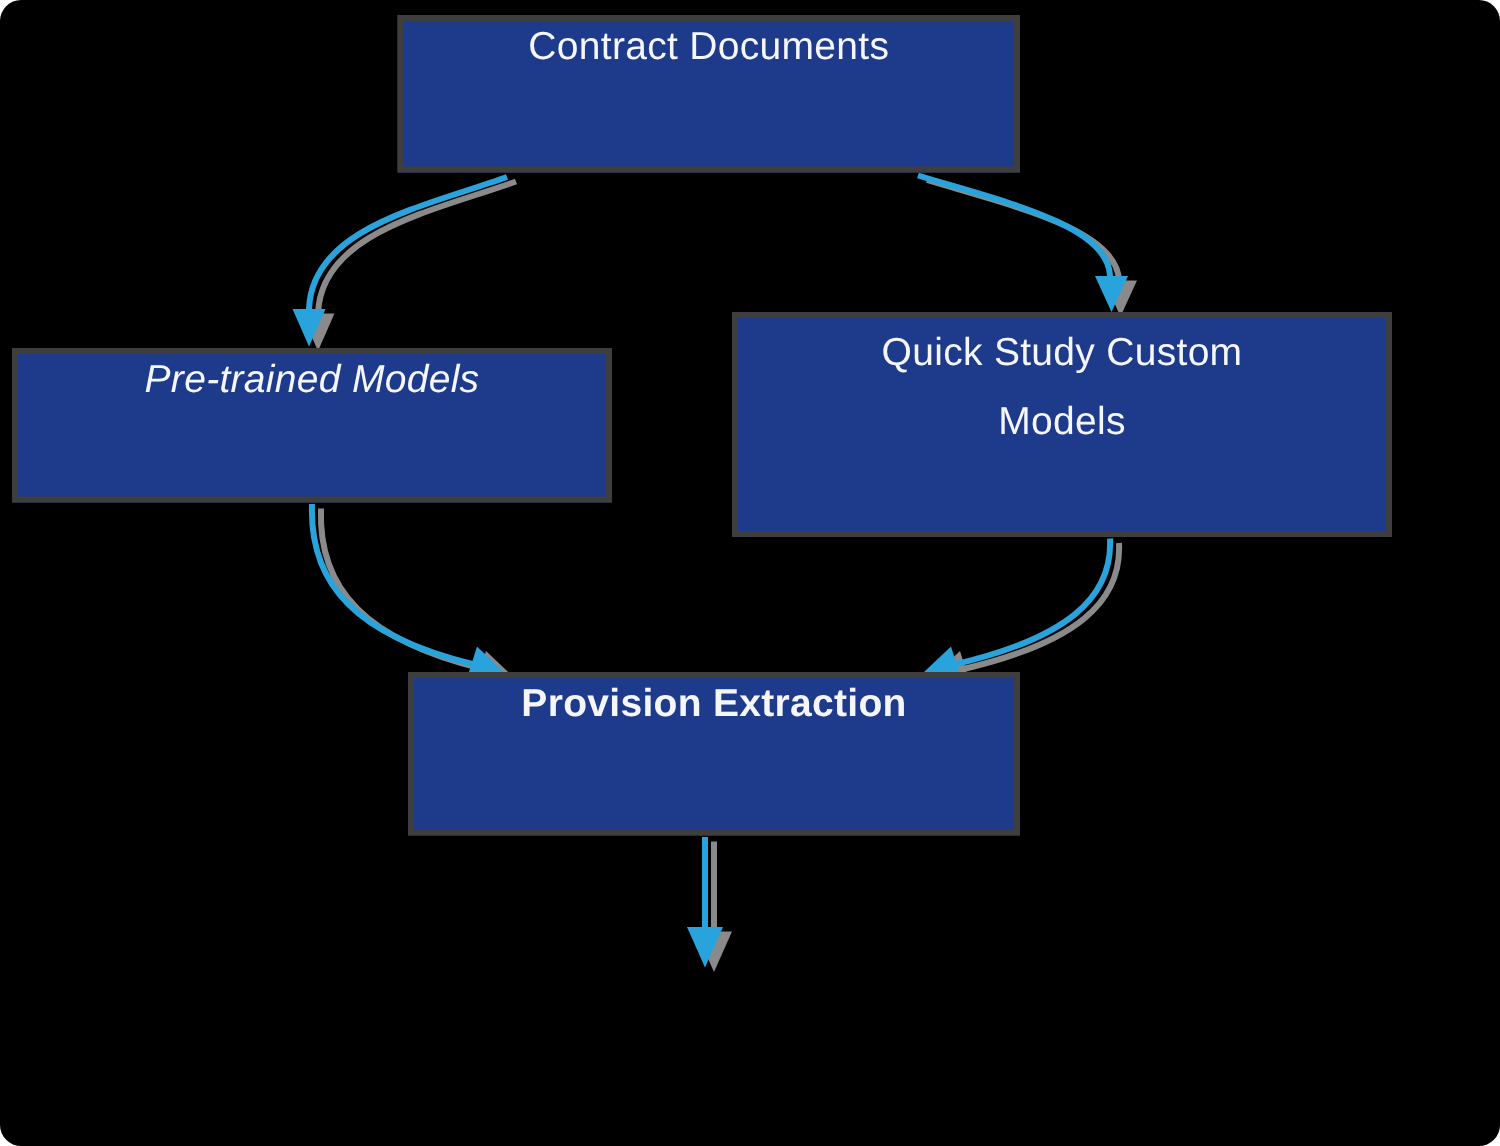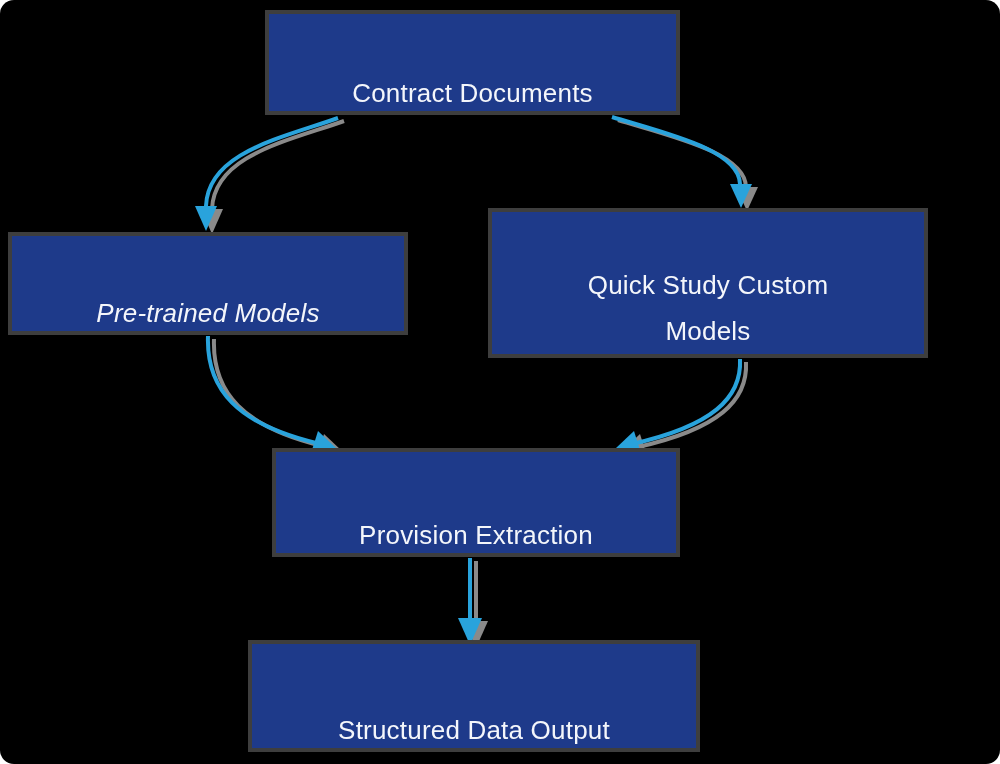--- a/index.html
+++ b/index.html
@@ -23,33 +23,33 @@
     height: 764px;
     pointer-events: none;
   }
   .node {
     position: absolute;
     box-sizing: border-box;
     background: var(--node-fill, #1e3a8a);
     border: 4px solid var(--node-border, #3e3e3e);
     color: var(--node-text, #f4f6fb);
     display: flex;
-    align-items: flex-end;
+    align-items: flex-start;
     justify-content: center;
     text-align: center;
     font-size: 26px;
     line-height: 1.3;
     letter-spacing: 0.2px;
   }
   .node .label { display: block; }
   #node-contract        { left: 265px; top: 10px;  width: 415px; height: 105px; }
   #node-pretrained      { left: 8px;   top: 232px; width: 400px; height: 103px; font-style: italic; }
   #node-quickstudy      { left: 488px; top: 208px; width: 440px; height: 150px; }
   #node-quickstudy .label { max-width: 310px; line-height: 1.75; }
-  #node-provision       { left: 272px; top: 448px; width: 408px; height: 109px; }
+  #node-provision       { left: 272px; top: 448px; width: 408px; height: 109px; font-weight: bold; }
   #node-structured      { left: 248px; top: 640px; width: 452px; height: 112px; }
 
   .edge-line {
     fill: none;
     stroke-width: 4;
     stroke-linecap: butt;
   }
 </style>
 </head>
 <body>
@@ -104,17 +104,14 @@
   </div>
 
   <div class="node" id="node-quickstudy">
     <span class="label">Quick Study Custom Models</span>
   </div>
 
   <div class="node" id="node-provision">
     <span class="label">Provision Extraction</span>
   </div>
 
-  <div class="node" id="node-structured">
-    <span class="label">Structured Data Output</span>
-  </div>
 
 </div>
 
 </body></html>

